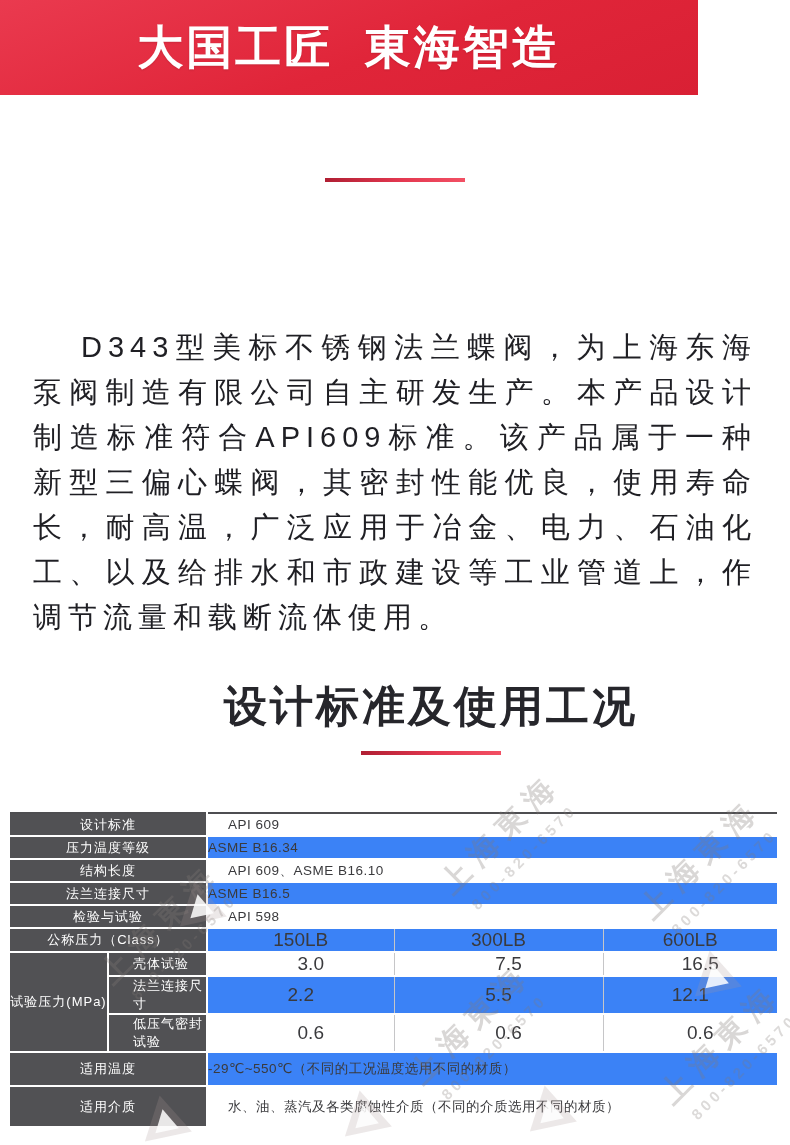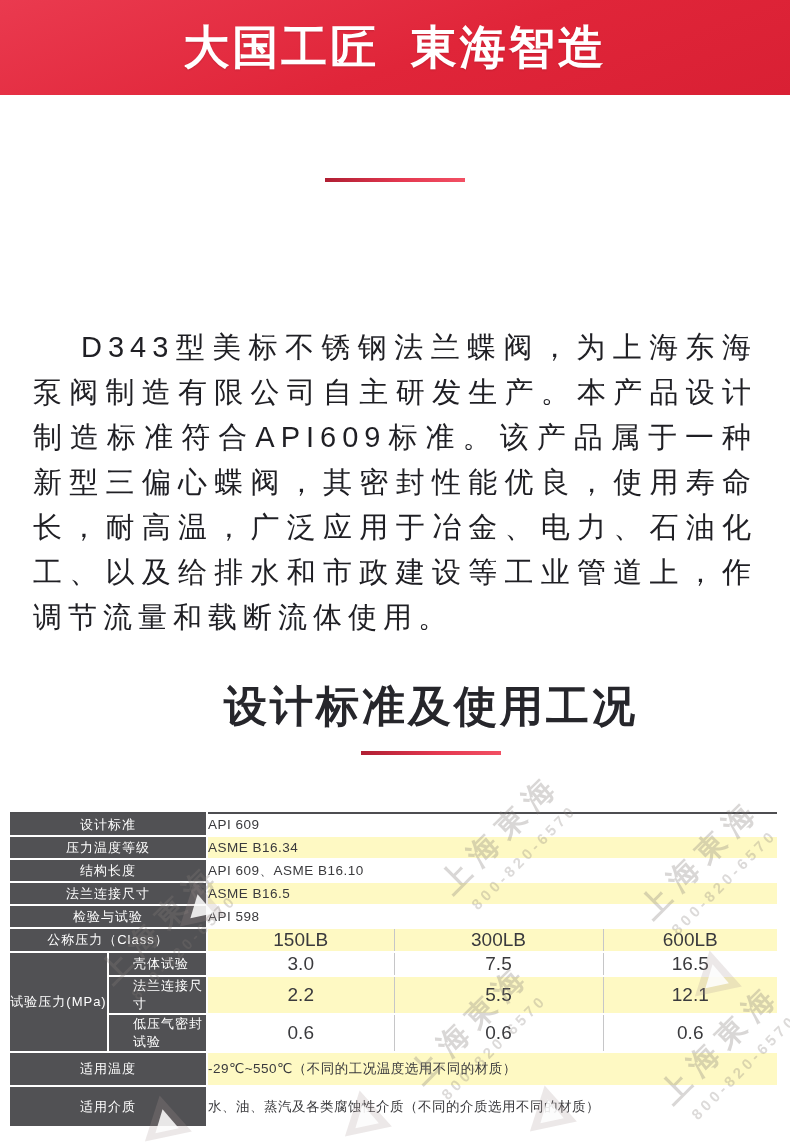--- a/index.html
+++ b/index.html
@@ -4,21 +4,21 @@
 <style>
   html,body{margin:0;padding:0;}
   body{
     width:790px;height:1145px;position:relative;overflow:hidden;
     background:#ffffff;
     font-family:"Liberation Sans","DejaVu Sans",sans-serif;
   }
 
   
   .banner{
-    position:absolute;top:0;left:0;width:790px;height:95px;
+    position:absolute;top:0;left:0;width:698px;height:95px;
     background:linear-gradient(160deg,#ea3a4f 0%,#e02539 55%,#d92034 100%);
     display:flex;align-items:center;justify-content:center;
   }
   .banner h1{
     margin:0;color:#ffffff;font-size:46px;font-weight:bold;
     letter-spacing:3px;white-space:pre;
     text-shadow:0 1px 2px rgba(0,0,0,0.12);
   }
 
   
@@ -57,22 +57,22 @@
   td.lbl.sub{text-align:left;padding-left:24px;letter-spacing:1px;}
   td.val{
     color:#3a3a3d;text-align:left;padding-left:26px;
     border-bottom:2px solid #ffffff;font-size:13.5px;letter-spacing:0.5px;
   }
   td.num{
     color:#3a3a3d;text-align:center;font-size:19px;
     border-bottom:2px solid #ffffff;border-right:1px solid #c6c6c8;
   }
   td.num:last-child{border-right:none;}
-  tr.g td.val, tr.g td.num{background:#fef9c3;}
-  tr.w td.val, tr.w td.num{background:#ffffff;}
+  tr.g td.val, tr.g td.num{background:#3b82f6;}
+  tr.w td.val, tr.w td.num{background:#ffffff;padding-left:20px;}
   tr.h23 td{height:21px;}
   tr.h36 td{height:32px;}
   tr.h43 td{height:39px;margin-top:40px;}
 
   
   .wm-layer{position:absolute;top:0;left:0;width:790px;height:1145px;
     pointer-events:none;z-index:6;}
   .wm{
     position:absolute;transform:rotate(-45deg);transform-origin:center;
     text-align:center;white-space:nowrap;

